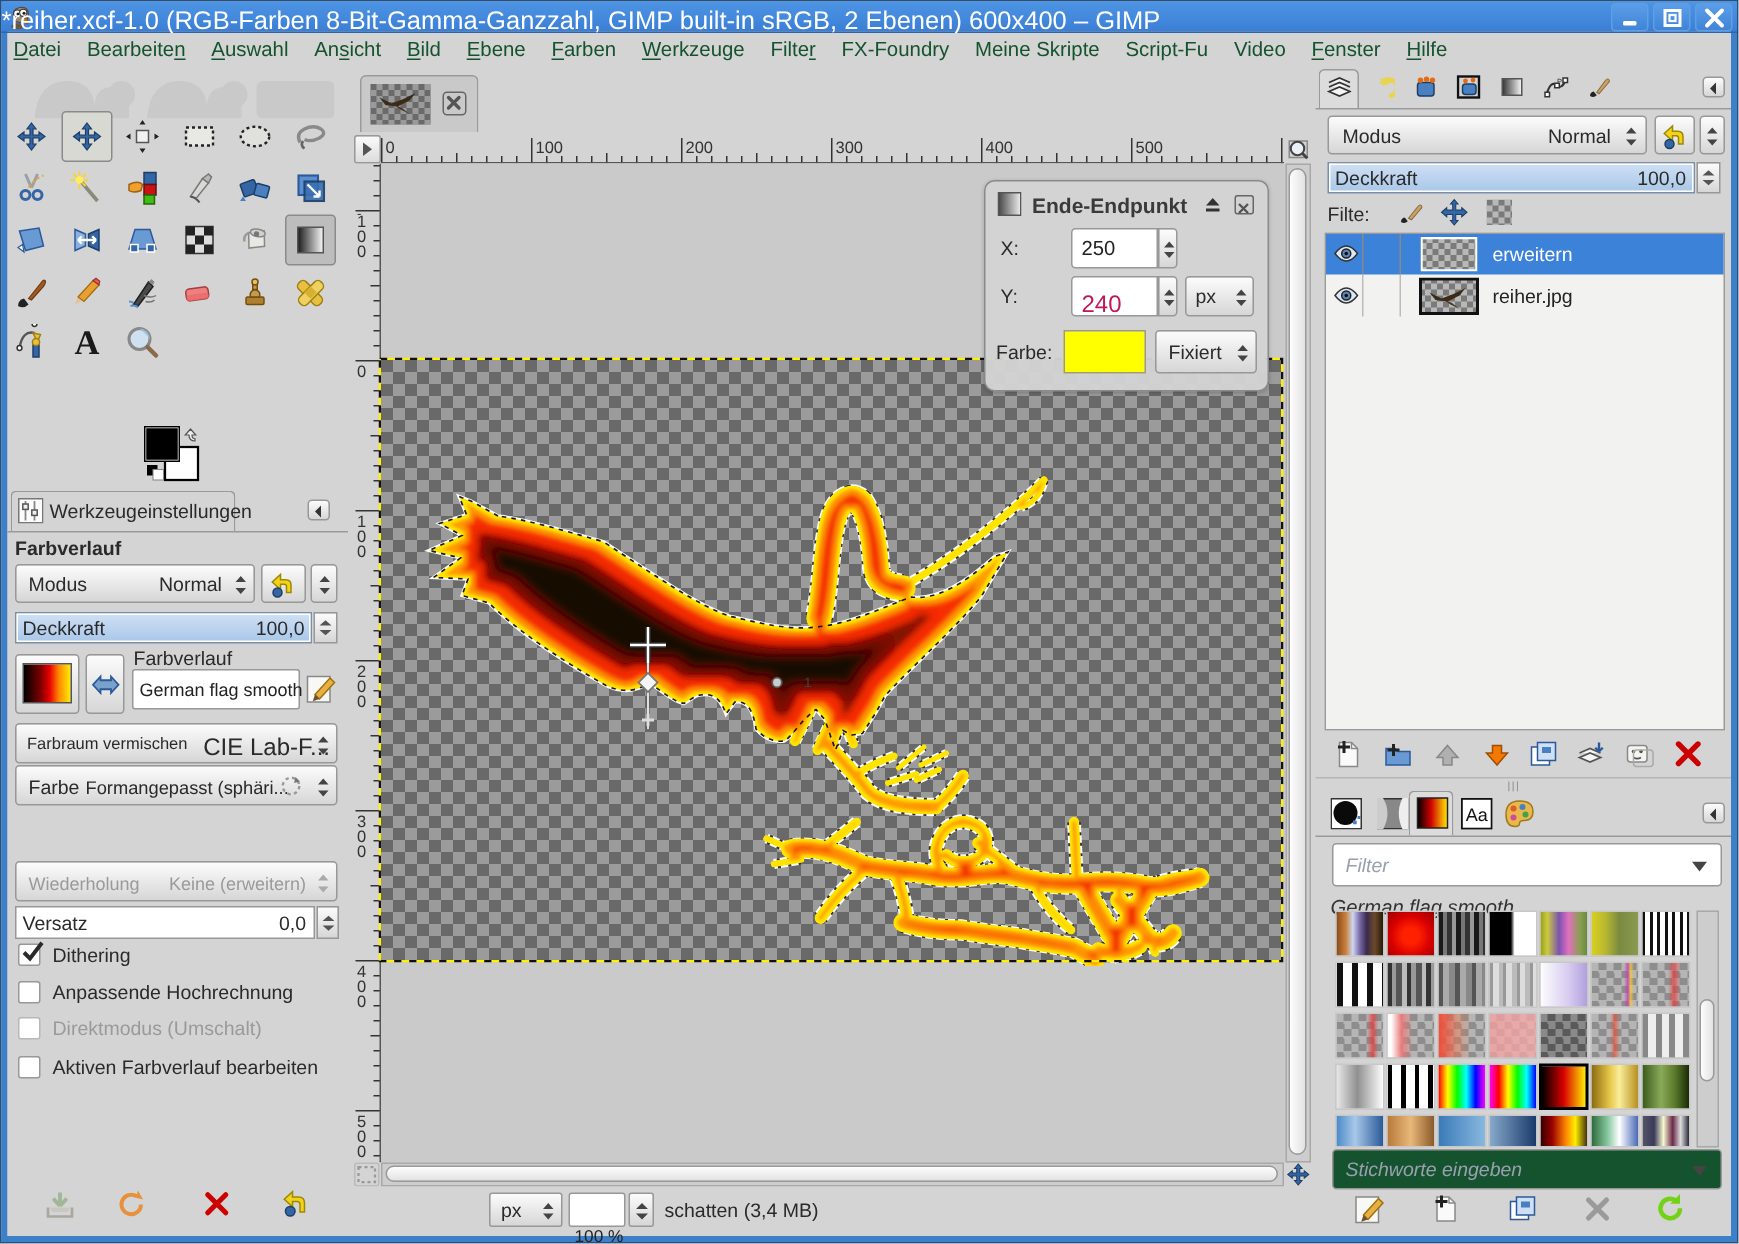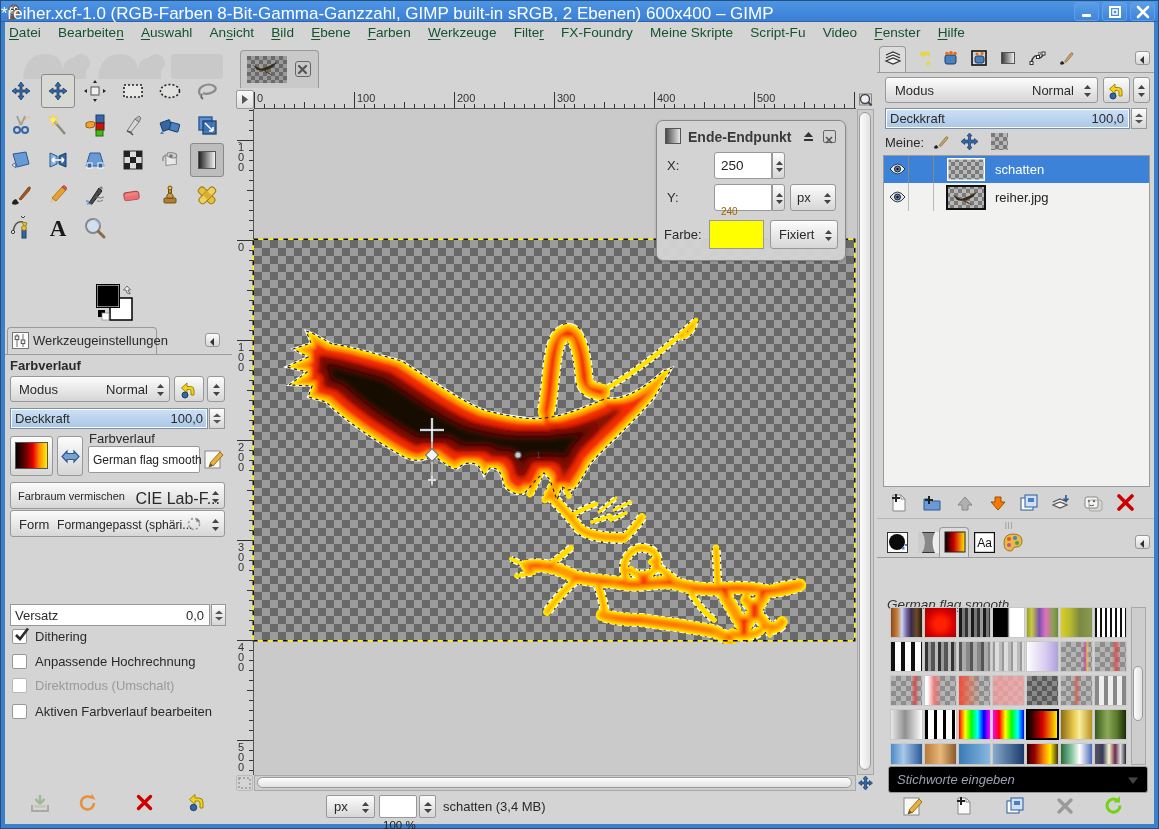--- a/index.html
+++ b/index.html
@@ -277,28 +277,35 @@
         <path d="M6 14 l-1.5 4.5 L9 17 Z" fill="#705030"></path>
       </svg></div>
 <div class="abs btn" style="left:5px;top:436px;width:215px;height:27px">
  <span class="abs" style="left:7px;top:7px;font-size:11px;color:#2a2a2a;white-space:nowrap">Farbraum vermischen</span>
  <span class="abs" style="right:4px;top:7px;font-size:16px;color:#2a2a2a;white-space:nowrap">CIE Lab-F...</span>
  <svg class="abs" style="right:4px;top:6px" width="9" height="16" viewBox="0 0 9 16">
         <path d="M1 6 L4.5 2 L8 6 Z M1 10 L4.5 14 L8 10 Z" fill="#444"></path>
       </svg>
     </div>
 <div class="abs btn" style="left:5px;top:464px;width:215px;height:27px">
- <span class="abs lbl" style="left:8px;top:6px">Form</span>
+ <span class="abs lbl" style="left:8px;top:6px">Farbe</span>
  <span class="abs" style="left:46px;top:7px;font-size:12.2px;color:#2a2a2a;white-space:nowrap">Formangepasst (sphäri...</span>
  <svg class="abs" style="right:22px;top:5px" width="16" height="16" viewBox="0 0 16 16">
         <circle cx="8" cy="8" r="5.5" fill="none" stroke="#999" stroke-width="1.6" stroke-dasharray="2.2 2.2"></circle>
         <path d="M11 2 l3 3 -4 1 Z" fill="#777"></path>
       </svg>
  <svg class="abs" style="right:4px;top:6px" width="9" height="16" viewBox="0 0 9 16">
         <path d="M1 6 L4.5 2 L8 6 Z M1 10 L4.5 14 L8 10 Z" fill="#444"></path>
+      </svg>
+    </div>
+<div class="abs btn" style="left:5px;top:528px;width:215px;height:27px">
+ <span class="abs dis" style="left:8px;top:7px;font-size:12px;white-space:nowrap">Wiederholung</span>
+ <span class="abs dis" style="right:20px;top:7px;font-size:12px;white-space:nowrap">Keine (erweitern)</span>
+ <svg class="abs" style="right:4px;top:6px" width="9" height="16" viewBox="0 0 9 16">
+        <path d="M1 6 L4.5 2 L8 6 Z M1 10 L4.5 14 L8 10 Z" fill="#aaa"></path>
       </svg>
     </div>
 <div class="abs" style="left:5px;top:558px;width:200px;height:22px;background:#fff;border:1px solid #989898">
  <span class="abs lbl" style="left:4px;top:3px">Versatz</span>
  <span class="abs lbl" style="right:5px;top:3px">0,0</span>
     </div>
 <div class="abs" style="left:206px;top:558px;width:15px;height:22px;background:linear-gradient(#fcfcfc,#d6d6d6);border:1px solid #989898">
  <svg class="abs" style="left:2px;top:4px" width="10" height="14" viewBox="0 0 10 14">
         <path d="M1 5 L5 1.5 L9 5 Z M1 8 L5 11.5 L9 8 Z" fill="#555"></path>
       </svg>
@@ -729,21 +736,21 @@
  <div class="abs" style="left:57px;top:31px;width:58px;height:27px;background:#fff;border:1px solid #989898;border-radius:3px 0 0 3px">
   <span class="abs" style="left:6px;top:5px;font-size:13.5px;color:#222">250</span>
     </div>
  <div class="abs btn" style="left:115px;top:31px;width:13px;height:27px;border-radius:0 3px 3px 0">
   <svg class="abs" style="left:2px;top:6px" width="9" height="15" viewBox="0 0 9 15">
         <path d="M1 6 L4.5 2 L8 6 Z M1 9 L4.5 13 L8 9 Z" fill="#444"></path>
       </svg>
     </div>
  <span class="abs lbl" style="left:10px;top:69px">Y:</span>
  <div class="abs" style="left:57px;top:63px;width:58px;height:27px;background:#fff;border:1px solid #989898;border-radius:3px 0 0 3px">
-  <span class="abs" style="left:6px;top:21px;font-size:10px;color:#a16207">240</span>
+  <span class="abs" style="left:6px;top:10px;font-size:16px;color:#be185d">240</span>
     </div>
  <div class="abs btn" style="left:115px;top:63px;width:13px;height:27px;border-radius:0 3px 3px 0">
   <svg class="abs" style="left:2px;top:6px" width="9" height="15" viewBox="0 0 9 15">
         <path d="M1 6 L4.5 2 L8 6 Z M1 9 L4.5 13 L8 9 Z" fill="#444"></path>
       </svg>
     </div>
  <div class="abs btn" style="left:133px;top:63px;width:46px;height:27px">
   <span class="abs lbl" style="left:6px;top:5px">px</span>
   <svg class="abs" style="right:3px;top:6px" width="9" height="15" viewBox="0 0 9 15">
         <path d="M1 6 L4.5 2 L8 6 Z M1 9 L4.5 13 L8 9 Z" fill="#444"></path>
@@ -823,21 +830,21 @@
     </div>
 <div class="abs" style="left:8px;top:62px;width:245px;height:21px;background:linear-gradient(#cfe0f4,#a9c7e8);border:1px solid #7a90a8;outline:1px solid #fff;outline-offset:-2px">
  <span class="abs lbl" style="left:4px;top:2px">Deckkraft</span>
  <span class="abs lbl" style="right:5px;top:2px">100,0</span>
     </div>
 <div class="abs" style="left:254px;top:62px;width:16px;height:21px;background:linear-gradient(#fcfcfc,#d6d6d6);border:1px solid #989898">
  <svg class="abs" style="left:2px;top:3px" width="10" height="14" viewBox="0 0 10 14">
         <path d="M1 5 L5 1.5 L9 5 Z M1 8 L5 11.5 L9 8 Z" fill="#555"></path>
       </svg>
     </div>
-<span class="abs lbl" style="left:8px;top:89px">Meine:</span>
+<span class="abs lbl" style="left:8px;top:89px">Filte:</span>
 <svg class="abs" style="left:55px;top:87px" width="18" height="18" viewBox="0 0 18 18">
       <path d="M2 15 q0-2.5 2.5-3 l2 2.5 q-2 2-4.5 0.5 Z" fill="#222"></path>
       <path d="M7 12.5 L13 5 Q14.5 3 15.5 4 Q16.5 5 15 6.5 L9 13.5 Z" fill="#caa06a" stroke="#8a6a3a" stroke-width="0.7"></path>
     </svg>
 <svg class="abs" style="left:83px;top:86px" width="19" height="19" viewBox="0 0 19 19">
       <path d="M9.5 1 L12 4 H10.5 V8 H14.5 V6.5 L18 9.5 L14.5 12.5 V11 H10.5 V15 H12 L9.5 18 L7 15 H8.5 V11 H4.5 V12.5 L1 9.5 L4.5 6.5 V8 H8.5 V4 H7 Z" fill="#3465a4" stroke="#1c3f66" stroke-width="0.7"></path>
     </svg>
 <svg class="abs" style="left:114px;top:87px" width="17" height="17" viewBox="0 0 17 17">
       <defs>
         <pattern id="spk" width="8" height="8" patternUnits="userSpaceOnUse">
@@ -854,21 +861,21 @@
       <path d="M1 6 Q8.5 -4 16 6 Q8.5 16 1 6 Z" fill="#dce8f4" stroke="#333" stroke-width="1"></path>
       <circle cx="8.5" cy="6" r="3" fill="#5a87b8" stroke="#222"></circle>
       <circle cx="8.5" cy="6" r="1.2" fill="#111"></circle>
     </svg>
 <div class="abs" style="left:31px;top:110px;width:1px;height:27px;background:#888"></div>
 <div class="abs" style="left:56px;top:110px;width:1px;height:27px;background:#888"></div>
 <svg class="abs" style="left:70px;top:112px" width="38" height="23" viewBox="0 0 38 23">
       <rect x="0" y="0" width="38" height="23" fill="#fff"></rect>
       <rect x="1.5" y="1.5" width="35" height="20" fill="url(#spk)"></rect>
     </svg>
-<span class="abs" style="left:118px;top:116px;font-size:13px;color:#fff">schatten</span>
+<span class="abs" style="left:118px;top:116px;font-size:13px;color:#fff">erweitern</span>
 <svg class="abs" style="left:12px;top:145px" width="17" height="12" viewBox="0 0 17 12">
       <path d="M1 6 Q8.5 -4 16 6 Q8.5 16 1 6 Z" fill="#dce8f4" stroke="#333" stroke-width="1"></path>
       <circle cx="8.5" cy="6" r="3" fill="#5a87b8" stroke="#222"></circle>
       <circle cx="8.5" cy="6" r="1.2" fill="#111"></circle>
     </svg>
 <div class="abs" style="left:31px;top:137px;width:1px;height:28px;background:#bbb"></div>
 <div class="abs" style="left:56px;top:137px;width:1px;height:28px;background:#bbb"></div>
 <svg class="abs" style="left:69px;top:139px" width="40" height="25" viewBox="0 0 40 25">
       <rect x="0" y="0" width="40" height="25" fill="#111"></rect>
       <rect x="2" y="2" width="36" height="21" fill="url(#spk)"></rect>
@@ -944,20 +951,26 @@
       <path d="M11 2 Q20 2 20 9 Q20 15 14 15 Q11 15 11 17 Q11 19 8 19 Q2 19 2 11 Q2 2 11 2 Z" fill="#e8b84a" stroke="#a07820" stroke-width="1"></path>
       <circle cx="7" cy="7" r="2" fill="#e05a2a"></circle>
       <circle cx="13" cy="6" r="2" fill="#4a7fc0"></circle>
       <circle cx="15" cy="11" r="2" fill="#4aa04a"></circle>
       <circle cx="7" cy="13" r="2" fill="#d04a9a"></circle>
     </svg>
 <div class="abs btn" style="left:258px;top:489px;width:15px;height:14px"><svg width="13" height="12" viewBox="0 0 13 12">
         <path d="M8 2 L4 6 L8 10 Z" fill="#333"></path>
       </svg></div>
 <div class="abs" style="left:0;top:511px;width:277px;height:1px;background:#9a9a9a"></div>
+<div class="abs" style="left:11px;top:516px;width:260px;height:29px;background:#fff;border:1px solid #989898;border-radius:3px">
+ <span class="abs" style="left:8px;top:6px;font-size:13px;font-style:italic;color:#9aa0b0">Filter</span>
+ <svg class="abs" style="right:8px;top:10px" width="12" height="9" viewBox="0 0 12 9">
+        <path d="M1 1.5 L11 1.5 L6 8 Z" fill="#444"></path>
+      </svg>
+    </div>
 
 <span class="abs" style="left:10px;top:551px;font-size:13.5px;font-style:italic;color:#333">German flag smooth</span>
 <div class="abs" style="left:13px;top:561px;width:33px;height:31px;background:linear-gradient(90deg,#8a4a1a,#c8803a 20%,#cdd7f0 35%,#7a6aaa 50%,#3a2a4a 65%,#6a4a2a 82%,#2a1a0a);border:1px solid #c8c8c8"></div>
 <div class="abs" style="left:47px;top:561px;width:33px;height:31px;background:radial-gradient(circle at 50% 55%,#ff2000 25%,#d80000 60%,#980000);border:1px solid #c8c8c8"></div>
 <div class="abs" style="left:81px;top:561px;width:33px;height:31px;background:repeating-linear-gradient(90deg,#1a1a1a 0 3px,#777 3px 6px,#333 6px 9px,#999 9px 12px);border:1px solid #c8c8c8"></div>
 <div class="abs" style="left:115px;top:561px;width:33px;height:31px;background:linear-gradient(90deg,#000 0 46%,#fff 54%);border:1px solid #c8c8c8"></div>
 <div class="abs" style="left:149px;top:561px;width:33px;height:31px;background:linear-gradient(90deg,#9aa018,#caca40 15%,#7a52b0 40%,#e070c0 60%,#8aa050 85%,#6a8a40);border:1px solid #c8c8c8"></div>
 <div class="abs" style="left:183px;top:561px;width:33px;height:31px;background:linear-gradient(90deg,#d8d020,#b8b830 30%,#7a8a40 60%,#8a9a50);border:1px solid #c8c8c8"></div>
 <div class="abs" style="left:217px;top:561px;width:33px;height:31px;background:repeating-linear-gradient(90deg,#111 0 2px,#fff 2px 5px);border:1px solid #c8c8c8"></div>
 <div class="abs" style="left:13px;top:595px;width:33px;height:31px;background:repeating-linear-gradient(90deg,#111 0 4px,#fff 4px 10px);border:1px solid #c8c8c8"></div>
@@ -984,21 +997,21 @@
 <div class="abs" style="left:13px;top:697px;width:33px;height:22px;background:linear-gradient(90deg,#4a8ac8,#a8c8e8 40%,#2a5a9a);border:1px solid #c8c8c8"></div>
 <div class="abs" style="left:47px;top:697px;width:33px;height:22px;background:linear-gradient(90deg,#b87a3a,#e8b87a 50%,#8a5a2a);border:1px solid #c8c8c8"></div>
 <div class="abs" style="left:81px;top:697px;width:33px;height:22px;background:linear-gradient(90deg,#3a7ab8,#88b8e0);border:1px solid #c8c8c8"></div>
 <div class="abs" style="left:115px;top:697px;width:33px;height:22px;background:linear-gradient(90deg,#88aacc,#1a3a6a);border:1px solid #c8c8c8"></div>
 <div class="abs" style="left:149px;top:697px;width:33px;height:22px;background:linear-gradient(90deg,#300,#900 25%,#ff8800 55%,#ffee00 75%,#431);border:1px solid #c8c8c8"></div>
 <div class="abs" style="left:183px;top:697px;width:33px;height:22px;background:linear-gradient(90deg,#2a6a3a,#88c8a0 35%,#fff 60%,#4a6ab8);border:1px solid #c8c8c8"></div>
 <div class="abs" style="left:217px;top:697px;width:33px;height:22px;background:linear-gradient(90deg,#556,#3a3a5a 25%,#f8f8d0 45%,#6a2a4a 65%,#ddd 82%,#2a2a3a);border:1px solid #c8c8c8"></div>
 <div class="abs" style="left:254px;top:561px;width:15px;height:158px;background:#cdcdcd;border:1px solid #a8a8a8">
  <div class="abs" style="left:1px;top:58px;width:10px;height:55px;background:linear-gradient(90deg,#fdfdfd,#e2e2e2);border:1px solid #9a9a9a;border-radius:6px"></div>
     </div>
-<div class="abs" style="left:11px;top:720px;width:260px;height:27px;background:#000000;border:1px solid #989898;border-radius:3px">
+<div class="abs" style="left:11px;top:720px;width:260px;height:27px;background:#14532d;border:1px solid #989898;border-radius:3px">
  <span class="abs" style="left:8px;top:5px;font-size:13px;font-style:italic;color:#9aa0b0">Stichworte eingeben</span>
  <svg class="abs" style="right:8px;top:9px" width="12" height="9" viewBox="0 0 12 9">
         <path d="M1 1.5 L11 1.5 L6 8 Z" fill="#444"></path>
       </svg>
     </div>
 <svg class="abs" style="left:26px;top:750px" width="21" height="21" viewBox="0 0 21 21">
       <rect x="1" y="2" width="15" height="17" fill="#f8f8f4" stroke="#888"></rect>
       <path d="M6 14 L16 3 L19 6 L9 17 Z" fill="#e8b040" stroke="#a07010"></path>
       <path d="M6 14 l-1.5 4.5 L9 17 Z" fill="#705030"></path>
     </svg>

